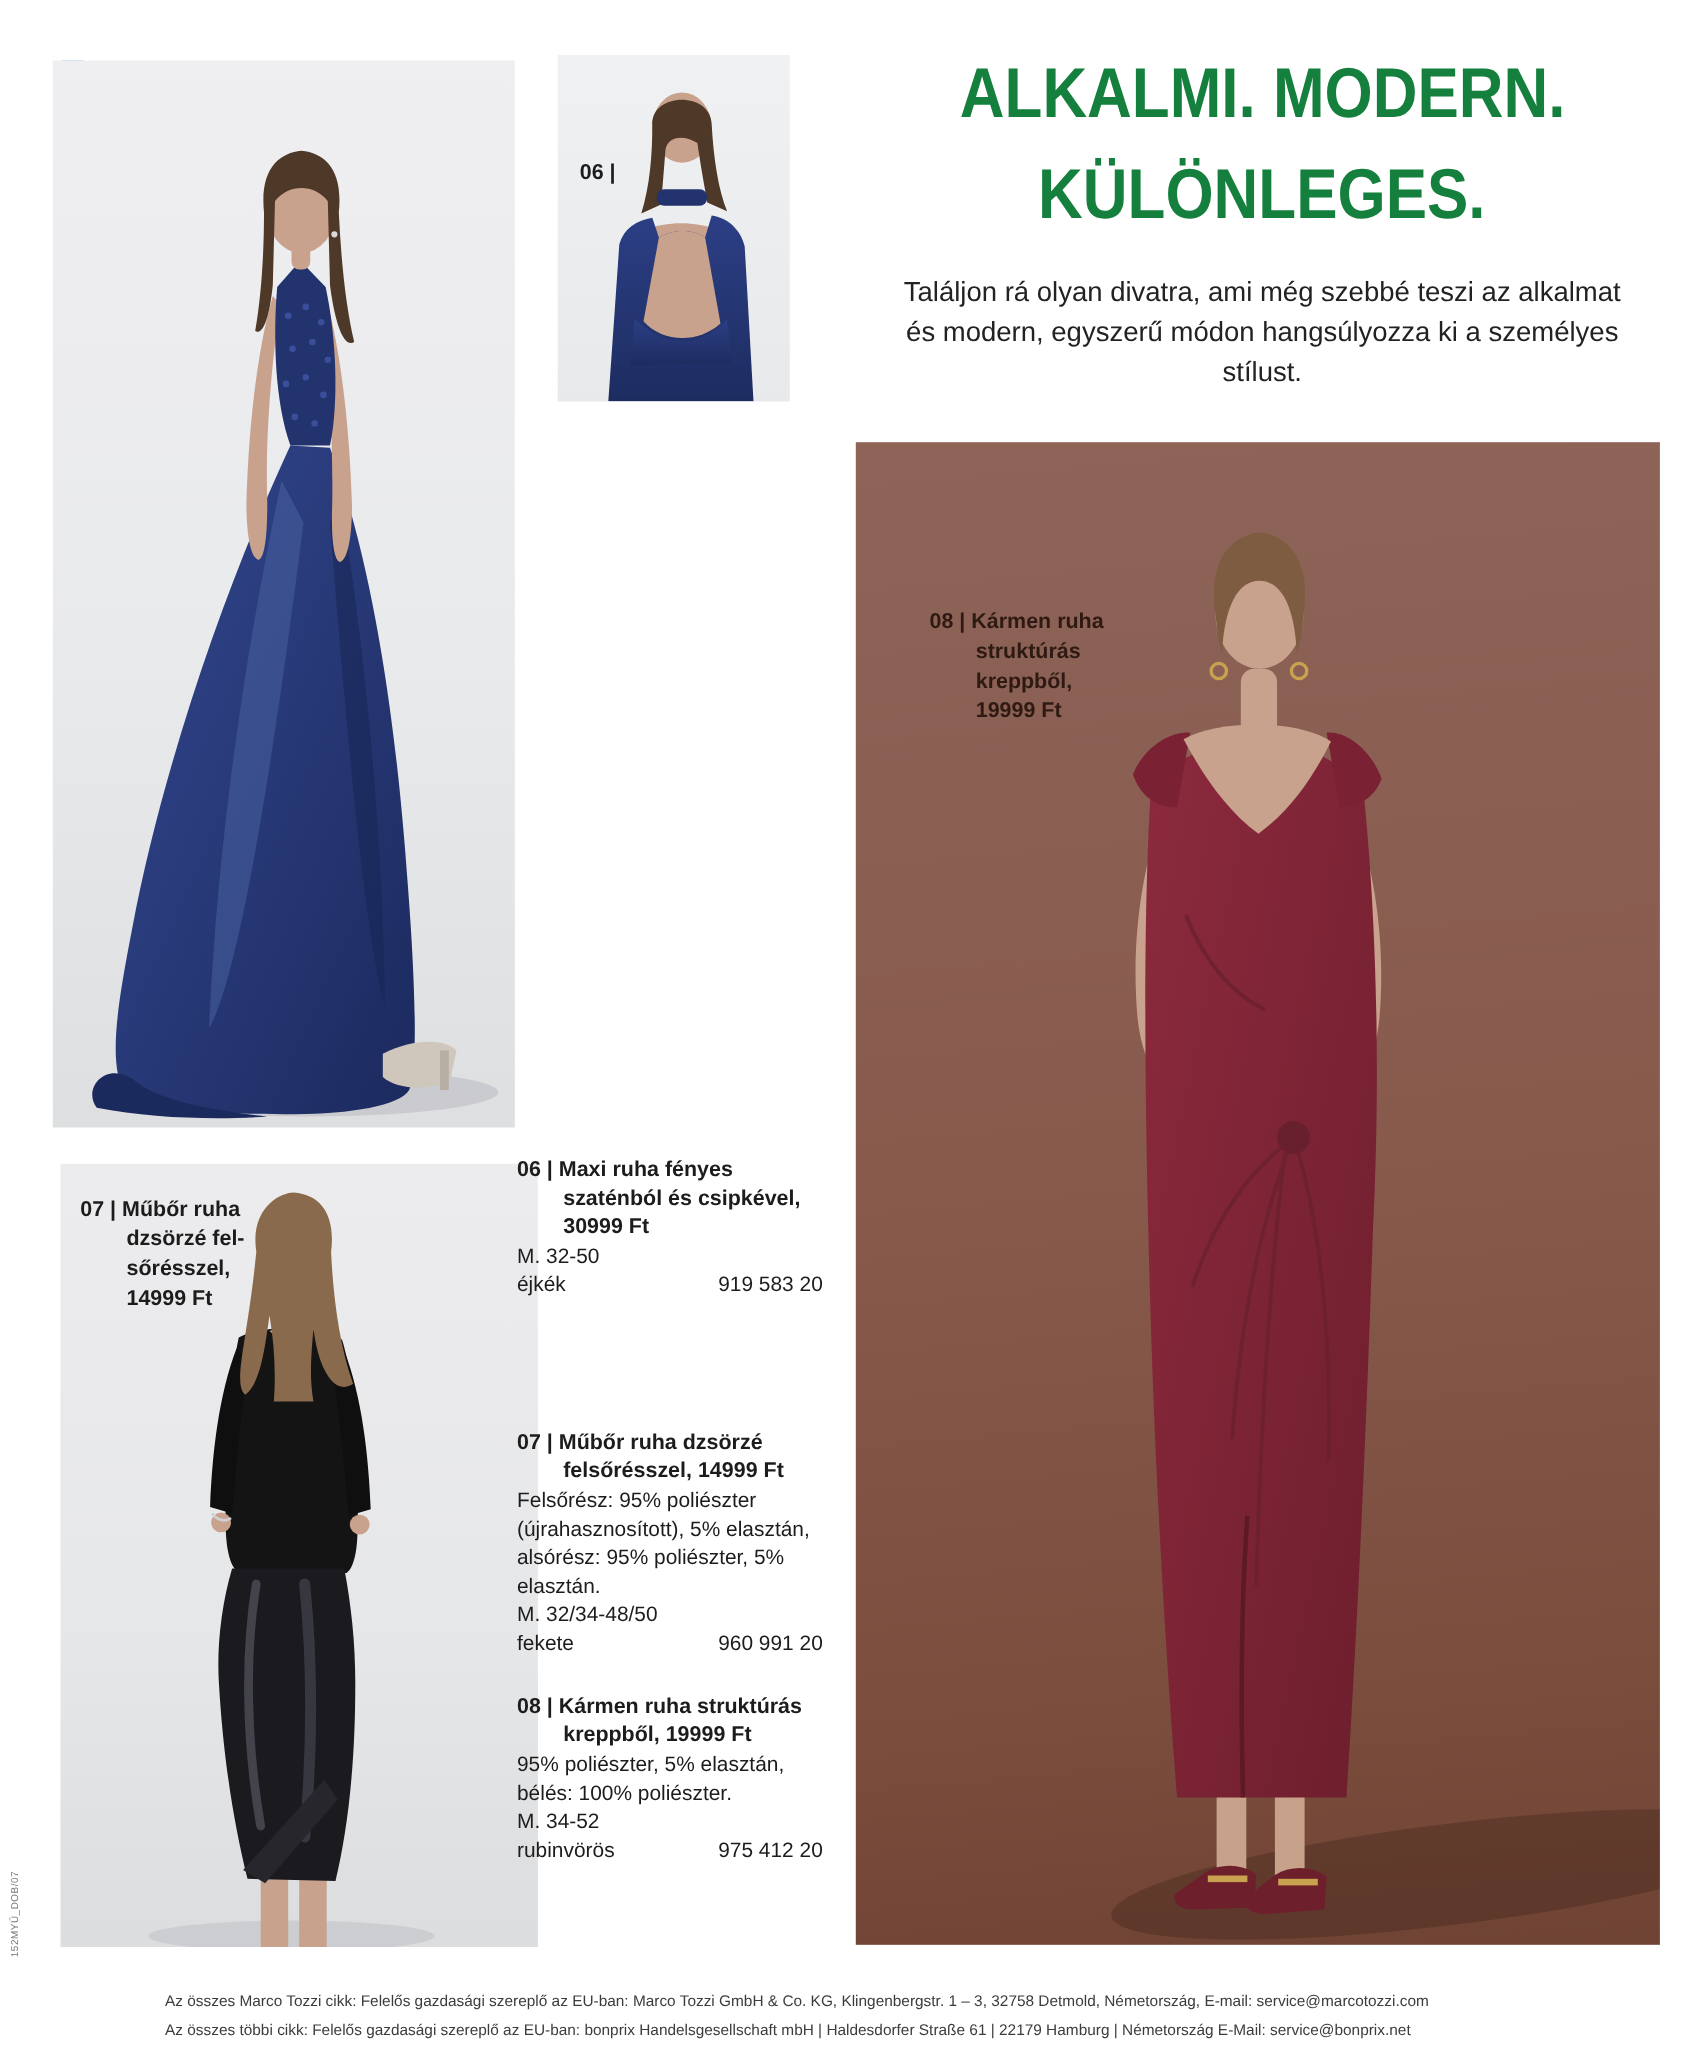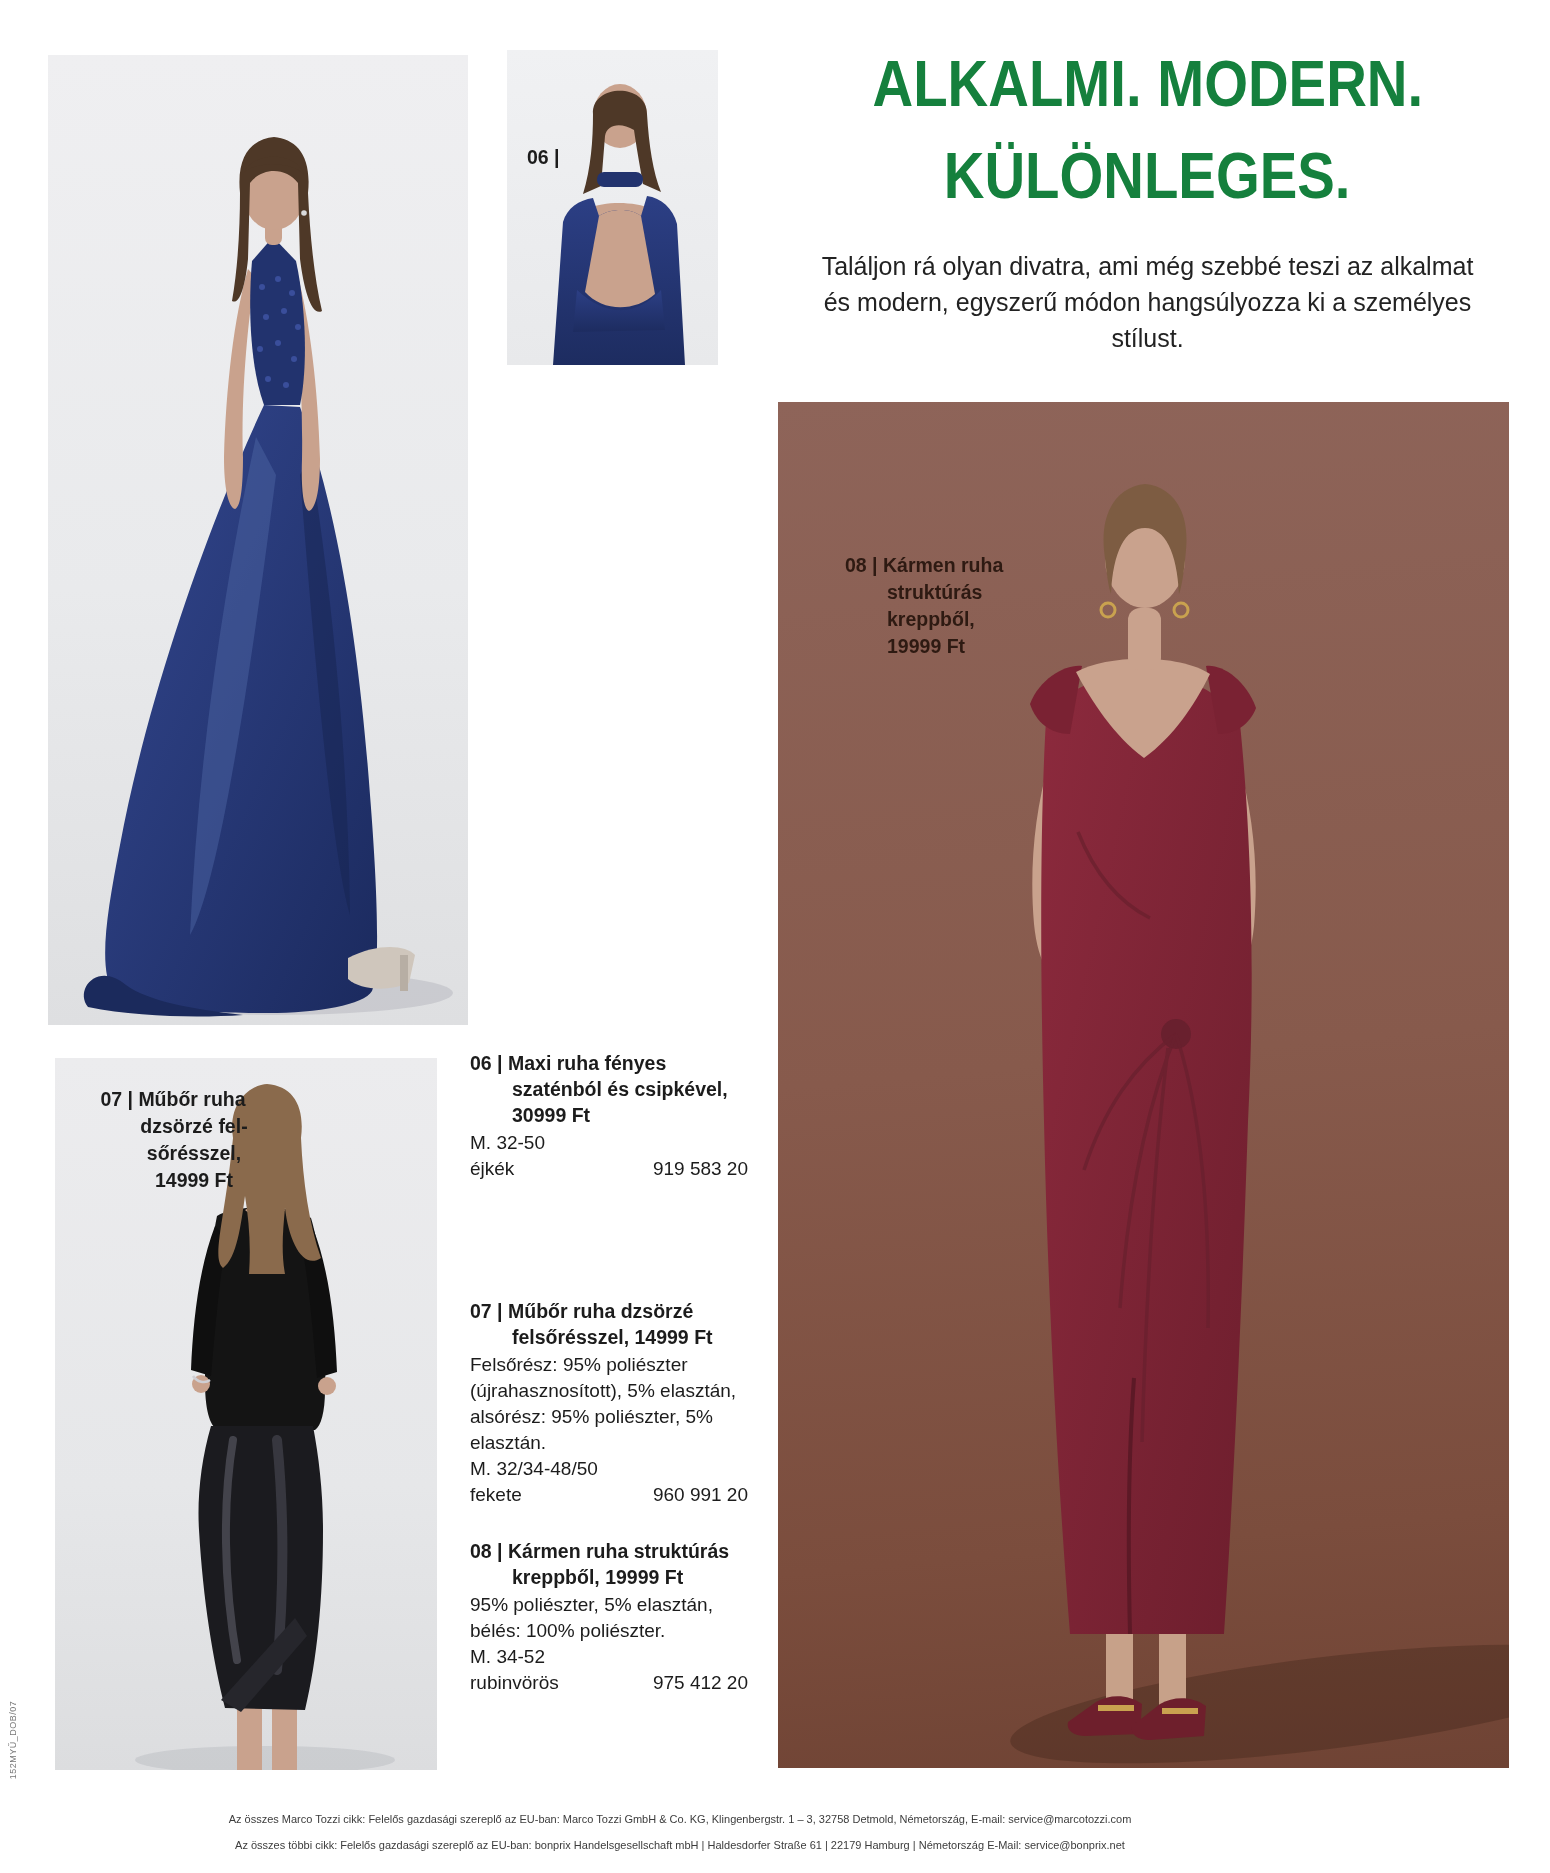--- a/index.html
+++ b/index.html
@@ -11,22 +11,22 @@
   .reg-mark span{display:block;height:5px;}
 
   
   .photo{position:absolute;overflow:hidden;}
   .main-photo{left:48px;top:55px;width:420px;height:970px;
               background:linear-gradient(180deg,#efeff1 0%,#e9eaec 55%,#dedfe1 100%);}
   .inset-photo{left:507px;top:50px;width:211px;height:315px;
                background:linear-gradient(180deg,#f0f1f3 0%,#e8e9eb 100%);}
   .red-photo{left:778px;top:402px;width:731px;height:1366px;
              background:linear-gradient(175deg,#8e6459 0%,#875a4c 48%,#7b4d3d 82%,#6f4334 100%);}
-  .black-photo{left:55px;top:1058px;width:382px;height:712px;
-               background:linear-gradient(180deg,#ececee 0%,#e6e7e9 60%,#dcdddf 100%);text-align:center;}
+  .black-photo{left:55px;top:1058px;width:434px;height:712px;
+               background:linear-gradient(180deg,#ececee 0%,#e6e7e9 60%,#dcdddf 100%);}
   .photo svg{position:absolute;left:0;top:0;}
 
   
   .masthead{position:absolute;left:760px;top:38px;width:775px;text-align:center;}
   .masthead h1{margin:0;font-size:64px;line-height:92px;font-weight:700;color:#15803d;letter-spacing:0;}
   .masthead h1 .hl{display:inline-block;transform:scaleX(.88);transform-origin:50% 50%;white-space:nowrap;}
   .masthead .subtitle{margin:26px 0 0 0;font-size:25px;line-height:36px;color:#222;font-weight:400;}
 
   
   .photo-label{position:absolute;font-weight:700;font-size:19.5px;line-height:27px;color:#1c1c1c;}
@@ -43,22 +43,22 @@
   .prod-06{top:1050px;}
   .prod-07{top:1298px;}
   .prod-08{top:1538px;}
   .d-title{margin:0 0 2px 0;font-weight:700;font-size:19.5px;padding-left:42px;text-indent:-42px;}
   .d-body{margin:0;}
   .d-size{margin:0;}
   .d-row{margin:0;display:flex;justify-content:space-between;}
   .d-row .a{text-align:right;}
 
   
-  .footer{position:absolute;left:150px;top:1806px;width:1060px;text-align:center;
-          font-size:11px;line-height:26px;color:#3c3c3c;}
+  .footer{position:absolute;left:150px;top:1806px;width:1060px;text-align:right;
+          font-size:14px;line-height:26px;color:#3c3c3c;}
   .footer p{margin:0;white-space:nowrap;}
 
   .page-num{position:absolute;left:1482px;top:1895px;font-size:26px;font-weight:700;color:#1a1a1a;
             display:flex;align-items:center;}
   .page-num .bar{display:inline-block;width:3px;height:27px;background:#1a1a1a;margin-right:7px;}
 
   .print-code{position:absolute;left:-62px;top:1735px;width:150px;text-align:center;
               transform:rotate(-90deg);font-size:9px;color:#777;letter-spacing:.5px;}
 </style>
 </head>

